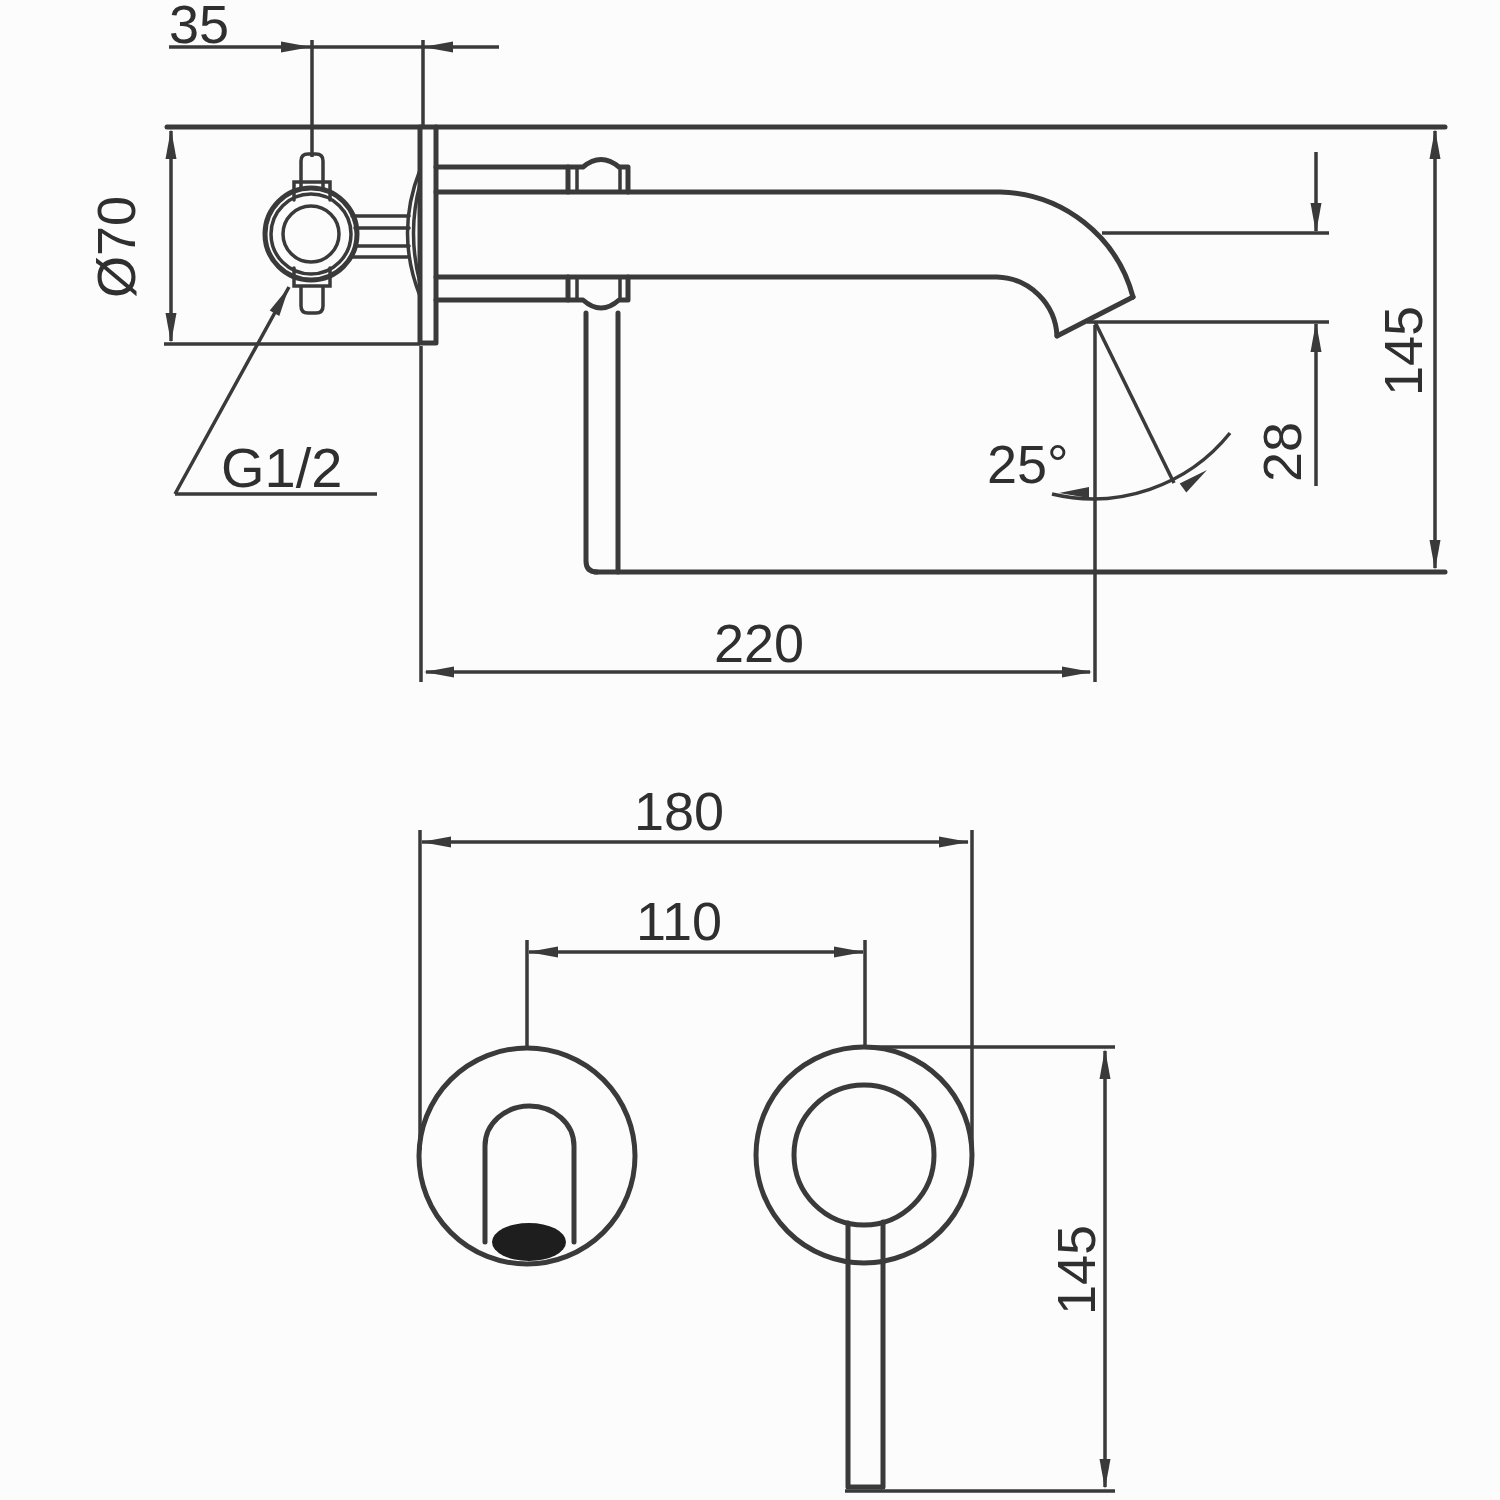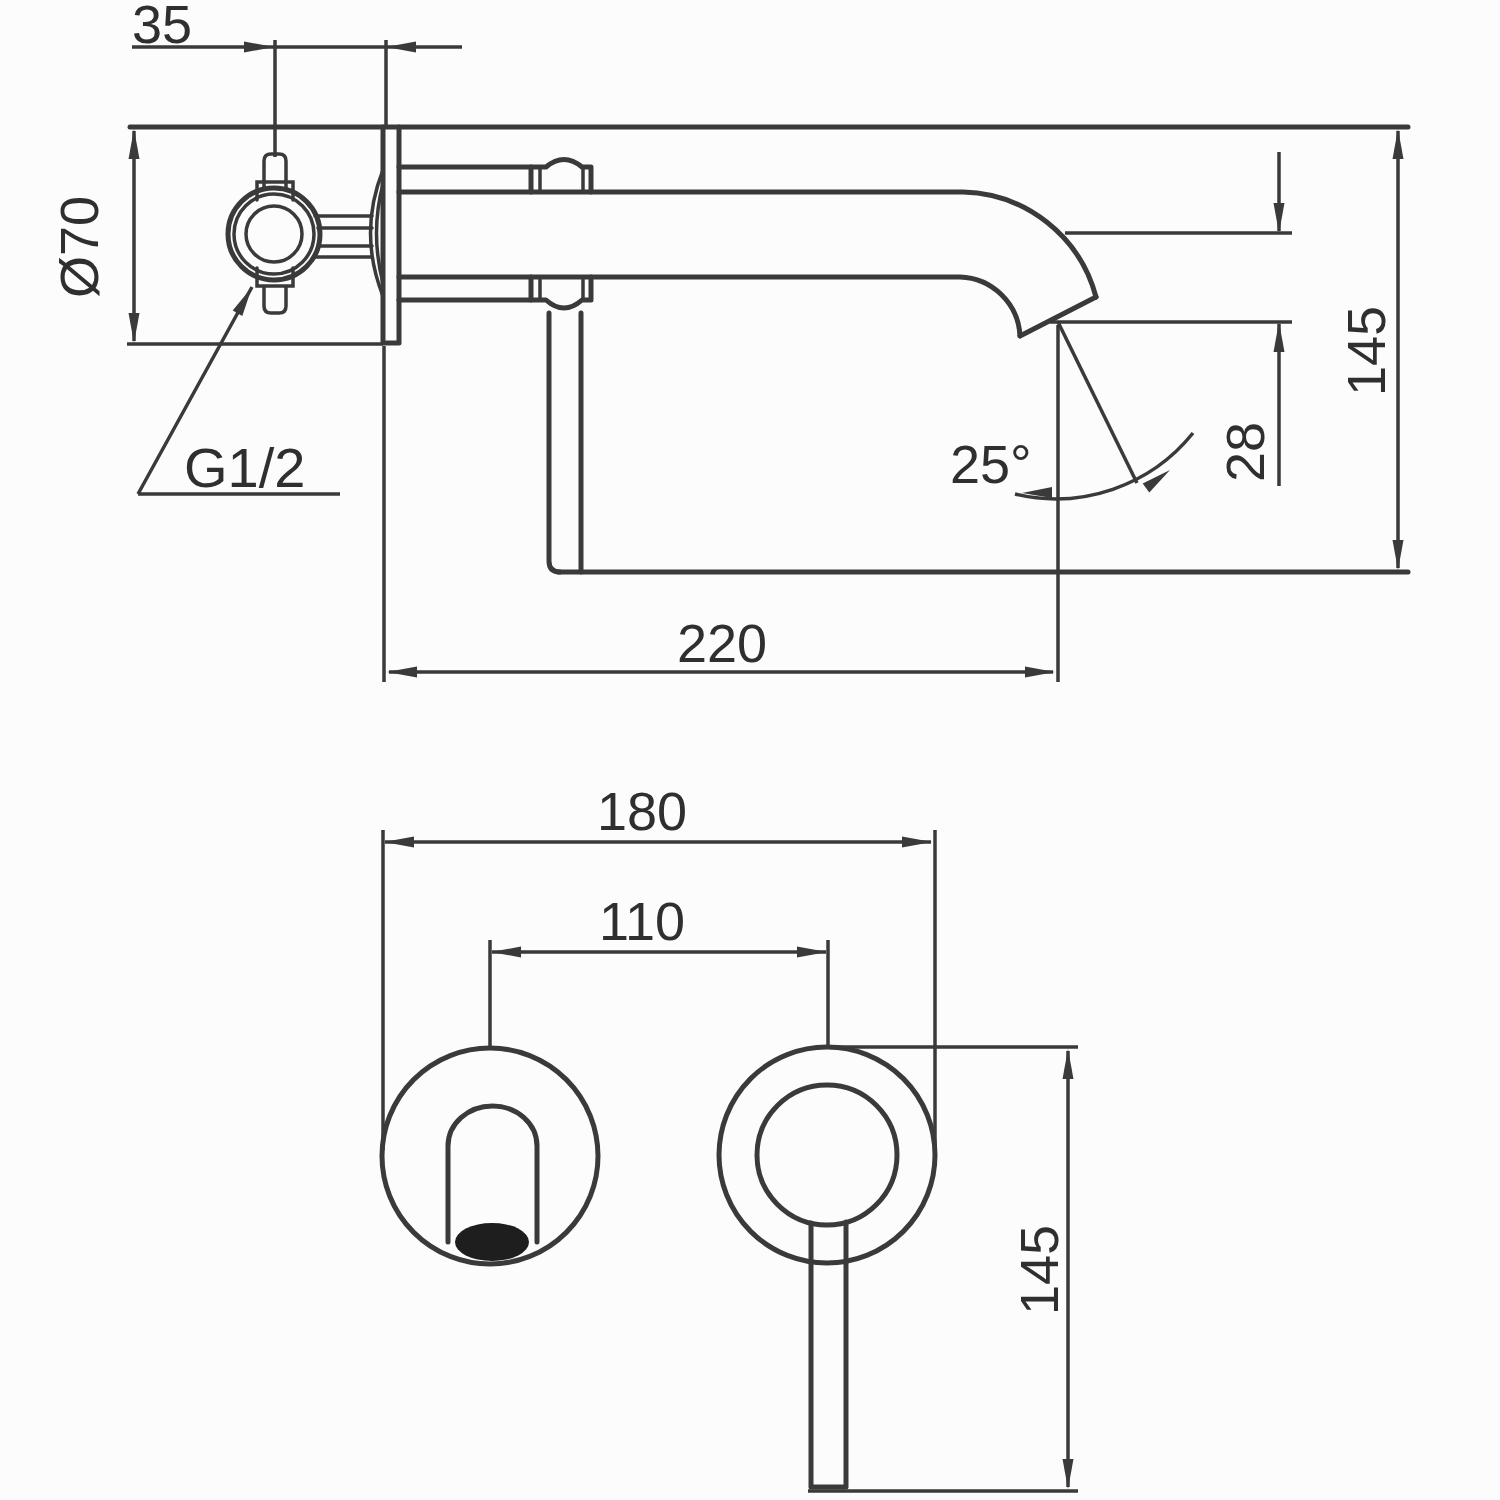--- a/index.html
+++ b/index.html
@@ -2,21 +2,21 @@
 <html style="--background: #fcfcfc; --line: #3a3a3a; --text: #2f2f2f; --outlet_fill: #1e1e1e;"><head>
 <meta charset="utf-8">
 <style>
   :root{
     --background:#fcfcfc;
     --line:#3a3a3a;
     --text:#2f2f2f;
     --outlet_fill:#1e1e1e;
   }
   html,body{margin:0;padding:0;background:var(--background);}
-  .page{width:1272px;height:1500px;position:relative;background:var(--background);}
+  .page{width:1272px;height:1500px;position:relative;background:var(--background);padding-left:37px;}
   svg{display:block;}
   .obj{fill:none;stroke:var(--line);stroke-width:5;stroke-linecap:round;stroke-linejoin:round;}
   .thin{fill:none;stroke:var(--line);stroke-width:3.5;stroke-linecap:round;}
   .dim{fill:none;stroke:var(--line);stroke-width:3.5;stroke-linecap:butt;}
   .arrow{fill:var(--line);stroke:none;}
   .outlet{fill:var(--outlet_fill);stroke:none;}
   text{fill:var(--text);font-family:"Liberation Sans",sans-serif;font-size:54px;}
   text.big{font-size:56px;}
 </style>
 </head>

